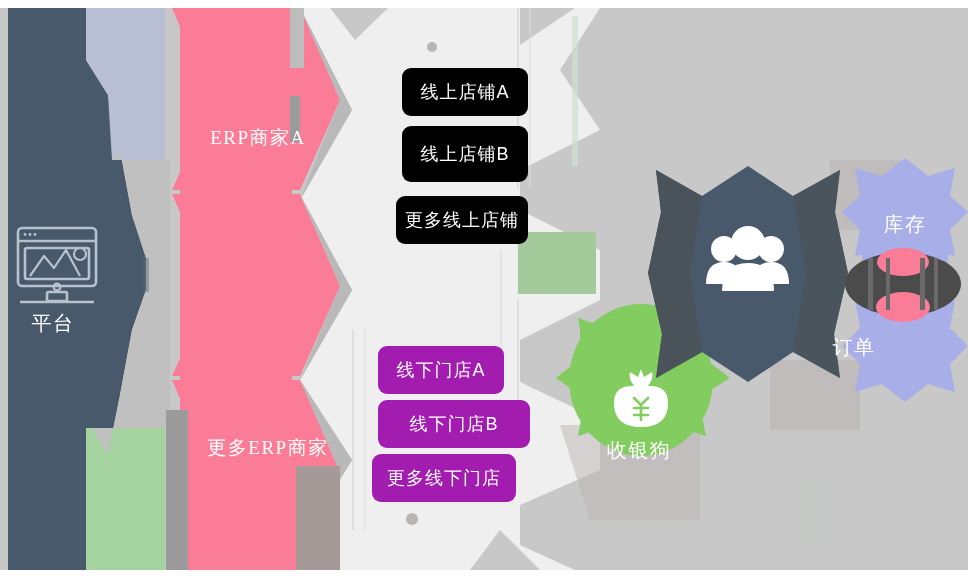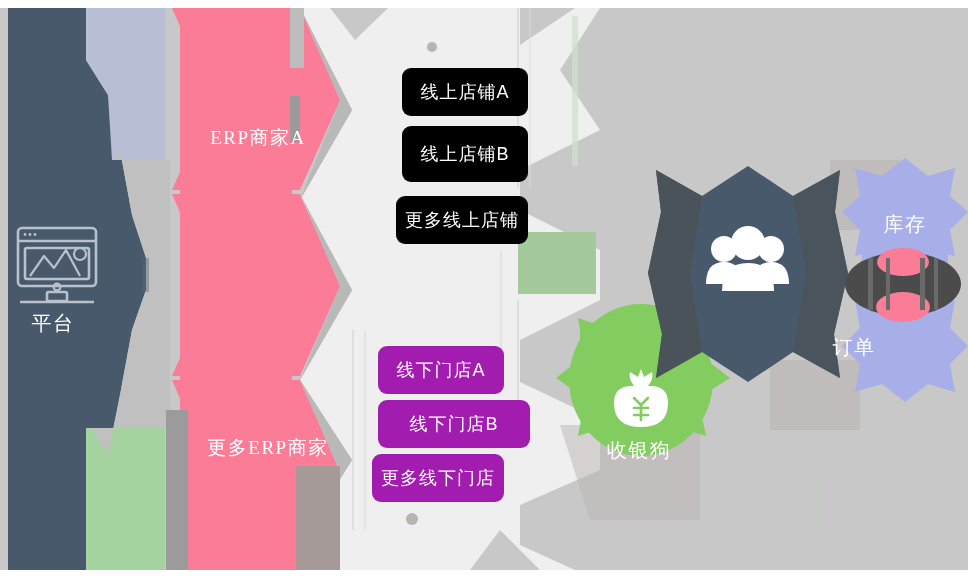--- a/index.html
+++ b/index.html
@@ -154,21 +154,21 @@
 
   <div class="lbl mid-lbl ctr" style="left:258px;top:138px;">ERP商家A</div>
   <div class="lbl mid-lbl ctr" style="left:253px;top:448px;margin-left:15px;">更多ERP商家</div>
 
   <div class="pill green" style="left:382px;top:68px;width:126px;height:48px;">线上店铺A</div>
   <div class="pill green" style="left:382px;top:126px;width:126px;height:56px;">线上店铺B</div>
   <div class="pill green" style="left:376px;top:196px;width:132px;height:48px;">更多线上店铺</div>
 
   <div class="pill teal" style="left:378px;top:346px;width:126px;height:48px;">线下门店A</div>
   <div class="pill teal" style="left:378px;top:400px;width:152px;height:48px;">线下门店B</div>
-  <div class="pill teal" style="left:372px;top:454px;width:132px;height:48px;">更多线下门店</div>
+  <div class="pill teal" style="left:372px;top:454px;width:144px;height:48px;">更多线下门店</div>
 
   <div class="lbl big-lbl ctr" style="left:639px;top:450px;">收银狗</div>
 
 
   <div class="lbl big-lbl ctr" style="left:905px;top:224px;">库存</div>
   <div class="lbl big-lbl ctr" style="left:854px;top:347px;">订单</div>
 
 </div>
 
 </body></html>

